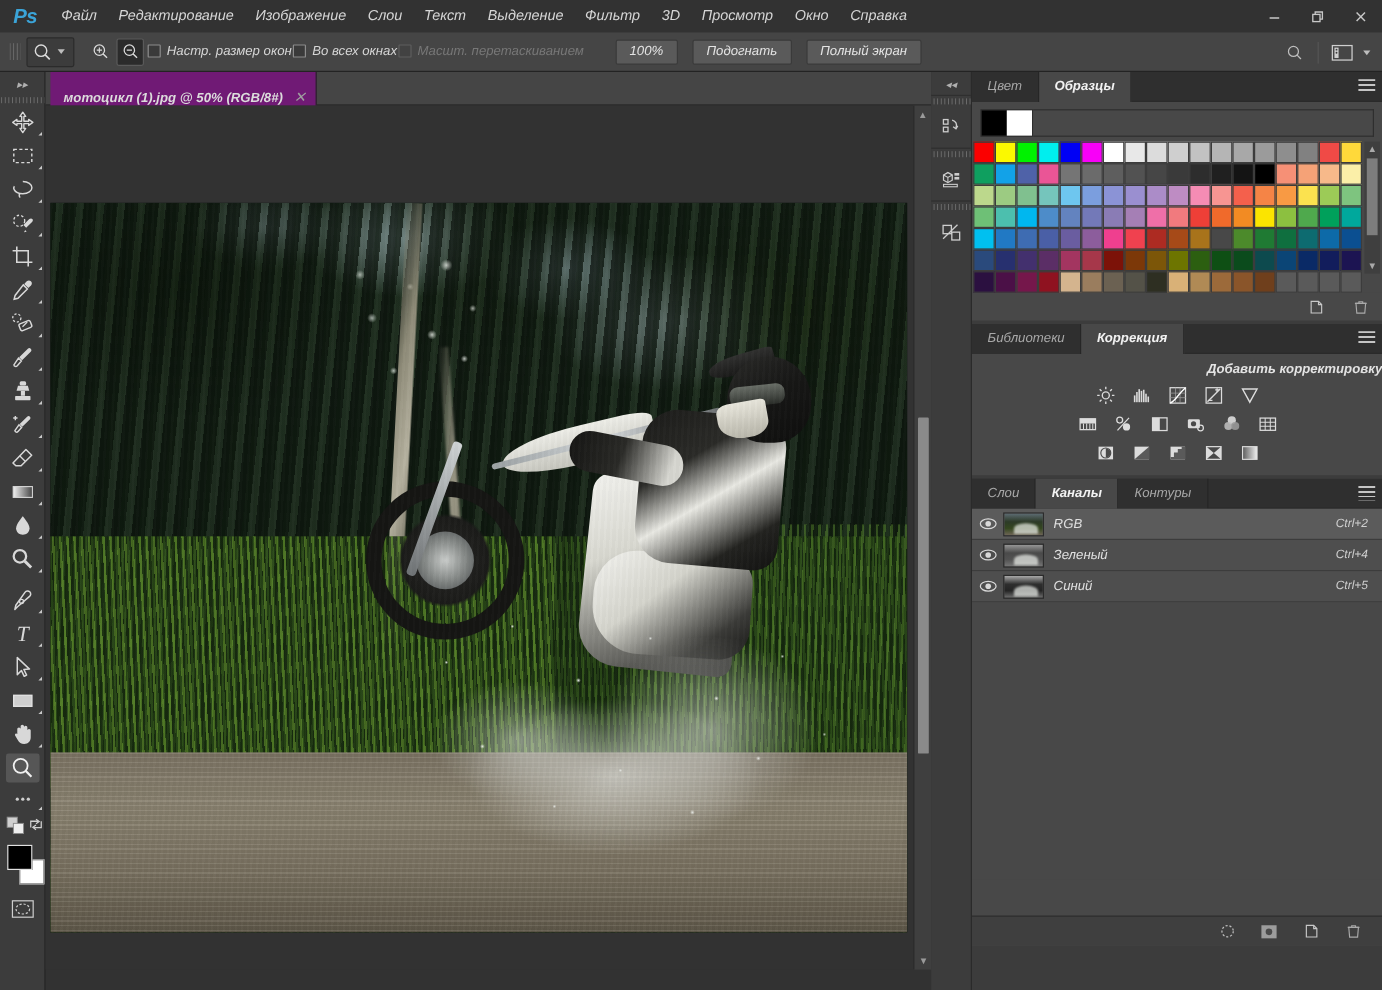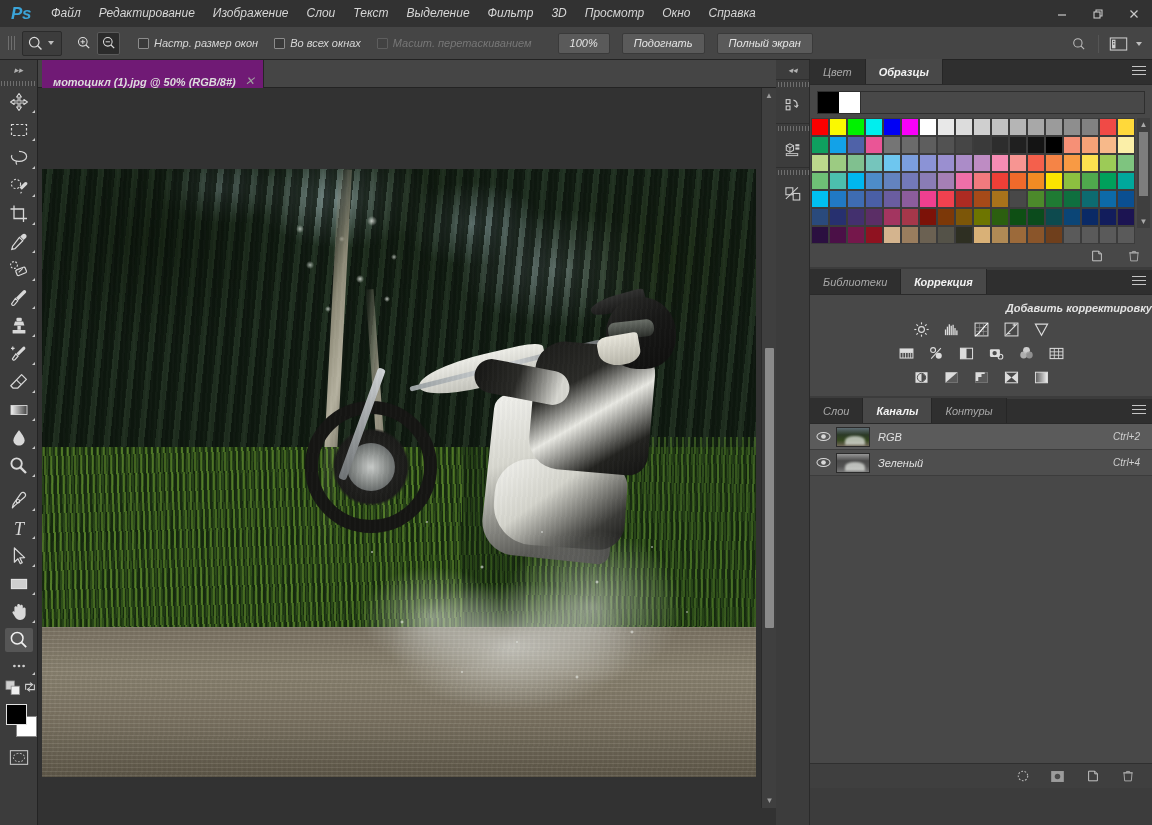--- a/index.html
+++ b/index.html
@@ -47,21 +47,21 @@
     display: flex; align-items: center; height: 25px; padding: 0 3px 0 4px;
     background: #3c3c3c; border: 1px solid #2b2b2b; border-radius: 2px; margin-right: 10px;
   }
   .caret { width: 0; height: 0; border-left: 3.5px solid transparent; border-right: 3.5px solid transparent;
     border-top: 4px solid #bdbdbd; margin: 0 4px; }
   .opt-tbtn {
     width: 23px; height: 23px; display: flex; align-items: center; justify-content: center;
     border: 1px solid transparent; border-radius: 2px; margin-right: 2px;
   }
   .opt-tbtn.active { background: #2b2b2b; border-color: #5a5a5a; }
-  .opt-check { display: flex; align-items: flex-end; margin-left: 16px; font-size: 11px; color: #d6d6d6; white-space: nowrap; }
+  .opt-check { display: flex; align-items: flex-start; margin-left: 1px; font-size: 11px; color: #d6d6d6; white-space: nowrap; }
   .opt-check.dim { color: #777; }
   .cbox { width: 11px; height: 11px; border: 1px solid #8c8c8c; background: #3a3a3a; border-radius: 1px; margin-right: 5px; flex: none; }
   .opt-check.dim .cbox { border-color: #5e5e5e; background: #424242; }
   .opt-btn {
     height: 21px; padding: 0 11px; display: flex; align-items: center; justify-content: center;
     background: #5a5a5a; border: 1px solid #3a3a3a; border-radius: 2px;
     font-size: 11px; color: #e4e4e4; margin-left: 12px; white-space: nowrap;
   }
   .opt-right { position: absolute; right: 6px; top: 0; height: 33px; display: flex; align-items: center; }
   .ws-btn { width: 27px; height: 24px; display: flex; align-items: center; justify-content: center; }
@@ -304,21 +304,21 @@
   .id-handle { height: 19px; display: flex; align-items: center; justify-content: center; color: #b0b0b0; font-size: 9px; }
   .id-group { border-top: 1px solid #2f2f2f; }
   .id-grip { height: 9px;
     background: repeating-linear-gradient(to right,#6e6e6e 0 1px,transparent 1px 3px);
     background-size: 3px 5px; background-repeat: repeat-x; background-position: 11px 2px; }
   .id-btn { height: 34px; display: flex; align-items: center; justify-content: center; }
 
   
   .rpanels { position: absolute; left: 810px; top: 60px; width: 342px; height: 765px; background: #3c3c3c; }
   .panel-tabs {
-    height: 25px; background: #2f2f2f; display: flex; align-items: flex-end; position: relative;
+    height: 25px; background: #2f2f2f; display: flex; align-items: center; position: relative;
     border-bottom: 1px solid #2a2a2a;
   }
   .ptab {
     height: 25px; padding: 0 13px; display: flex; align-items: center; font-size: 11px;
     color: #a8a8a8; background: #2f2f2f; border-right: 1px solid #262626;
   }
   .ptab.active { background: #484848; color: #f2f2f2; font-weight: bold; }
   .pmenu {
     position: absolute; right: 6px; top: 6px; width: 14px; height: 12px;
     background: repeating-linear-gradient(to bottom,#c5c5c5 0 1.5px,transparent 1.5px 4px);
@@ -1090,20 +1090,34 @@
                 <circle cx="8" cy="5.5" r="2.5" fill="#d8d8d8"></circle>
               </svg>
             </div>
             <div class="ch-thumb">
               <div class="t-sky" style="background: linear-gradient(rgb(150, 150, 150) 0%, rgb(74, 74, 74) 38%, rgb(82, 82, 82) 68%, rgb(118, 118, 118) 100%);"></div>
               <div style="position: absolute; left: 8px; bottom: 1px; width: 20px; height: 9px; border-radius: 50% 50% 0px 0px; background: rgba(235, 238, 234, 0.7); filter: blur(1px);"></div>
             </div>
             <div class="ch-name">Зеленый</div>
             <div class="ch-key">Ctrl+4</div>
           </div>
+          <div class="ch-row">
+            <div class="ch-eye">
+              <svg width="15" height="11" viewBox="0 0 16 11">
+                <ellipse cx="8" cy="5.5" rx="7" ry="4.3" fill="none" stroke="#d8d8d8" stroke-width="1.1"></ellipse>
+                <circle cx="8" cy="5.5" r="2.5" fill="#d8d8d8"></circle>
+              </svg>
+            </div>
+            <div class="ch-thumb">
+              <div class="t-sky" style="background: linear-gradient(rgb(168, 168, 168) 0%, rgb(46, 46, 46) 38%, rgb(36, 36, 36) 68%, rgb(110, 110, 110) 100%);"></div>
+              <div style="position: absolute; left: 8px; bottom: 1px; width: 20px; height: 9px; border-radius: 50% 50% 0px 0px; background: rgba(235, 238, 234, 0.7); filter: blur(1px);"></div>
+            </div>
+            <div class="ch-name">Синий</div>
+            <div class="ch-key">Ctrl+5</div>
+          </div>
           <div style="height: 231px; background: rgb(72, 72, 72);"></div>
         </div>
       <div class="ch-foot" style="position:absolute;left:0;bottom:0;width:342px;">
         <div class="pbtn">
           <svg width="14" height="14" viewBox="0 0 16 16">
             <circle cx="8" cy="8" r="5.4" fill="none" stroke="#bdbdbd" stroke-width="1.2" stroke-dasharray="2 1.8"></circle>
           </svg>
         </div>
         <div class="pbtn">
           <svg width="15" height="13" viewBox="0 0 17 15">

